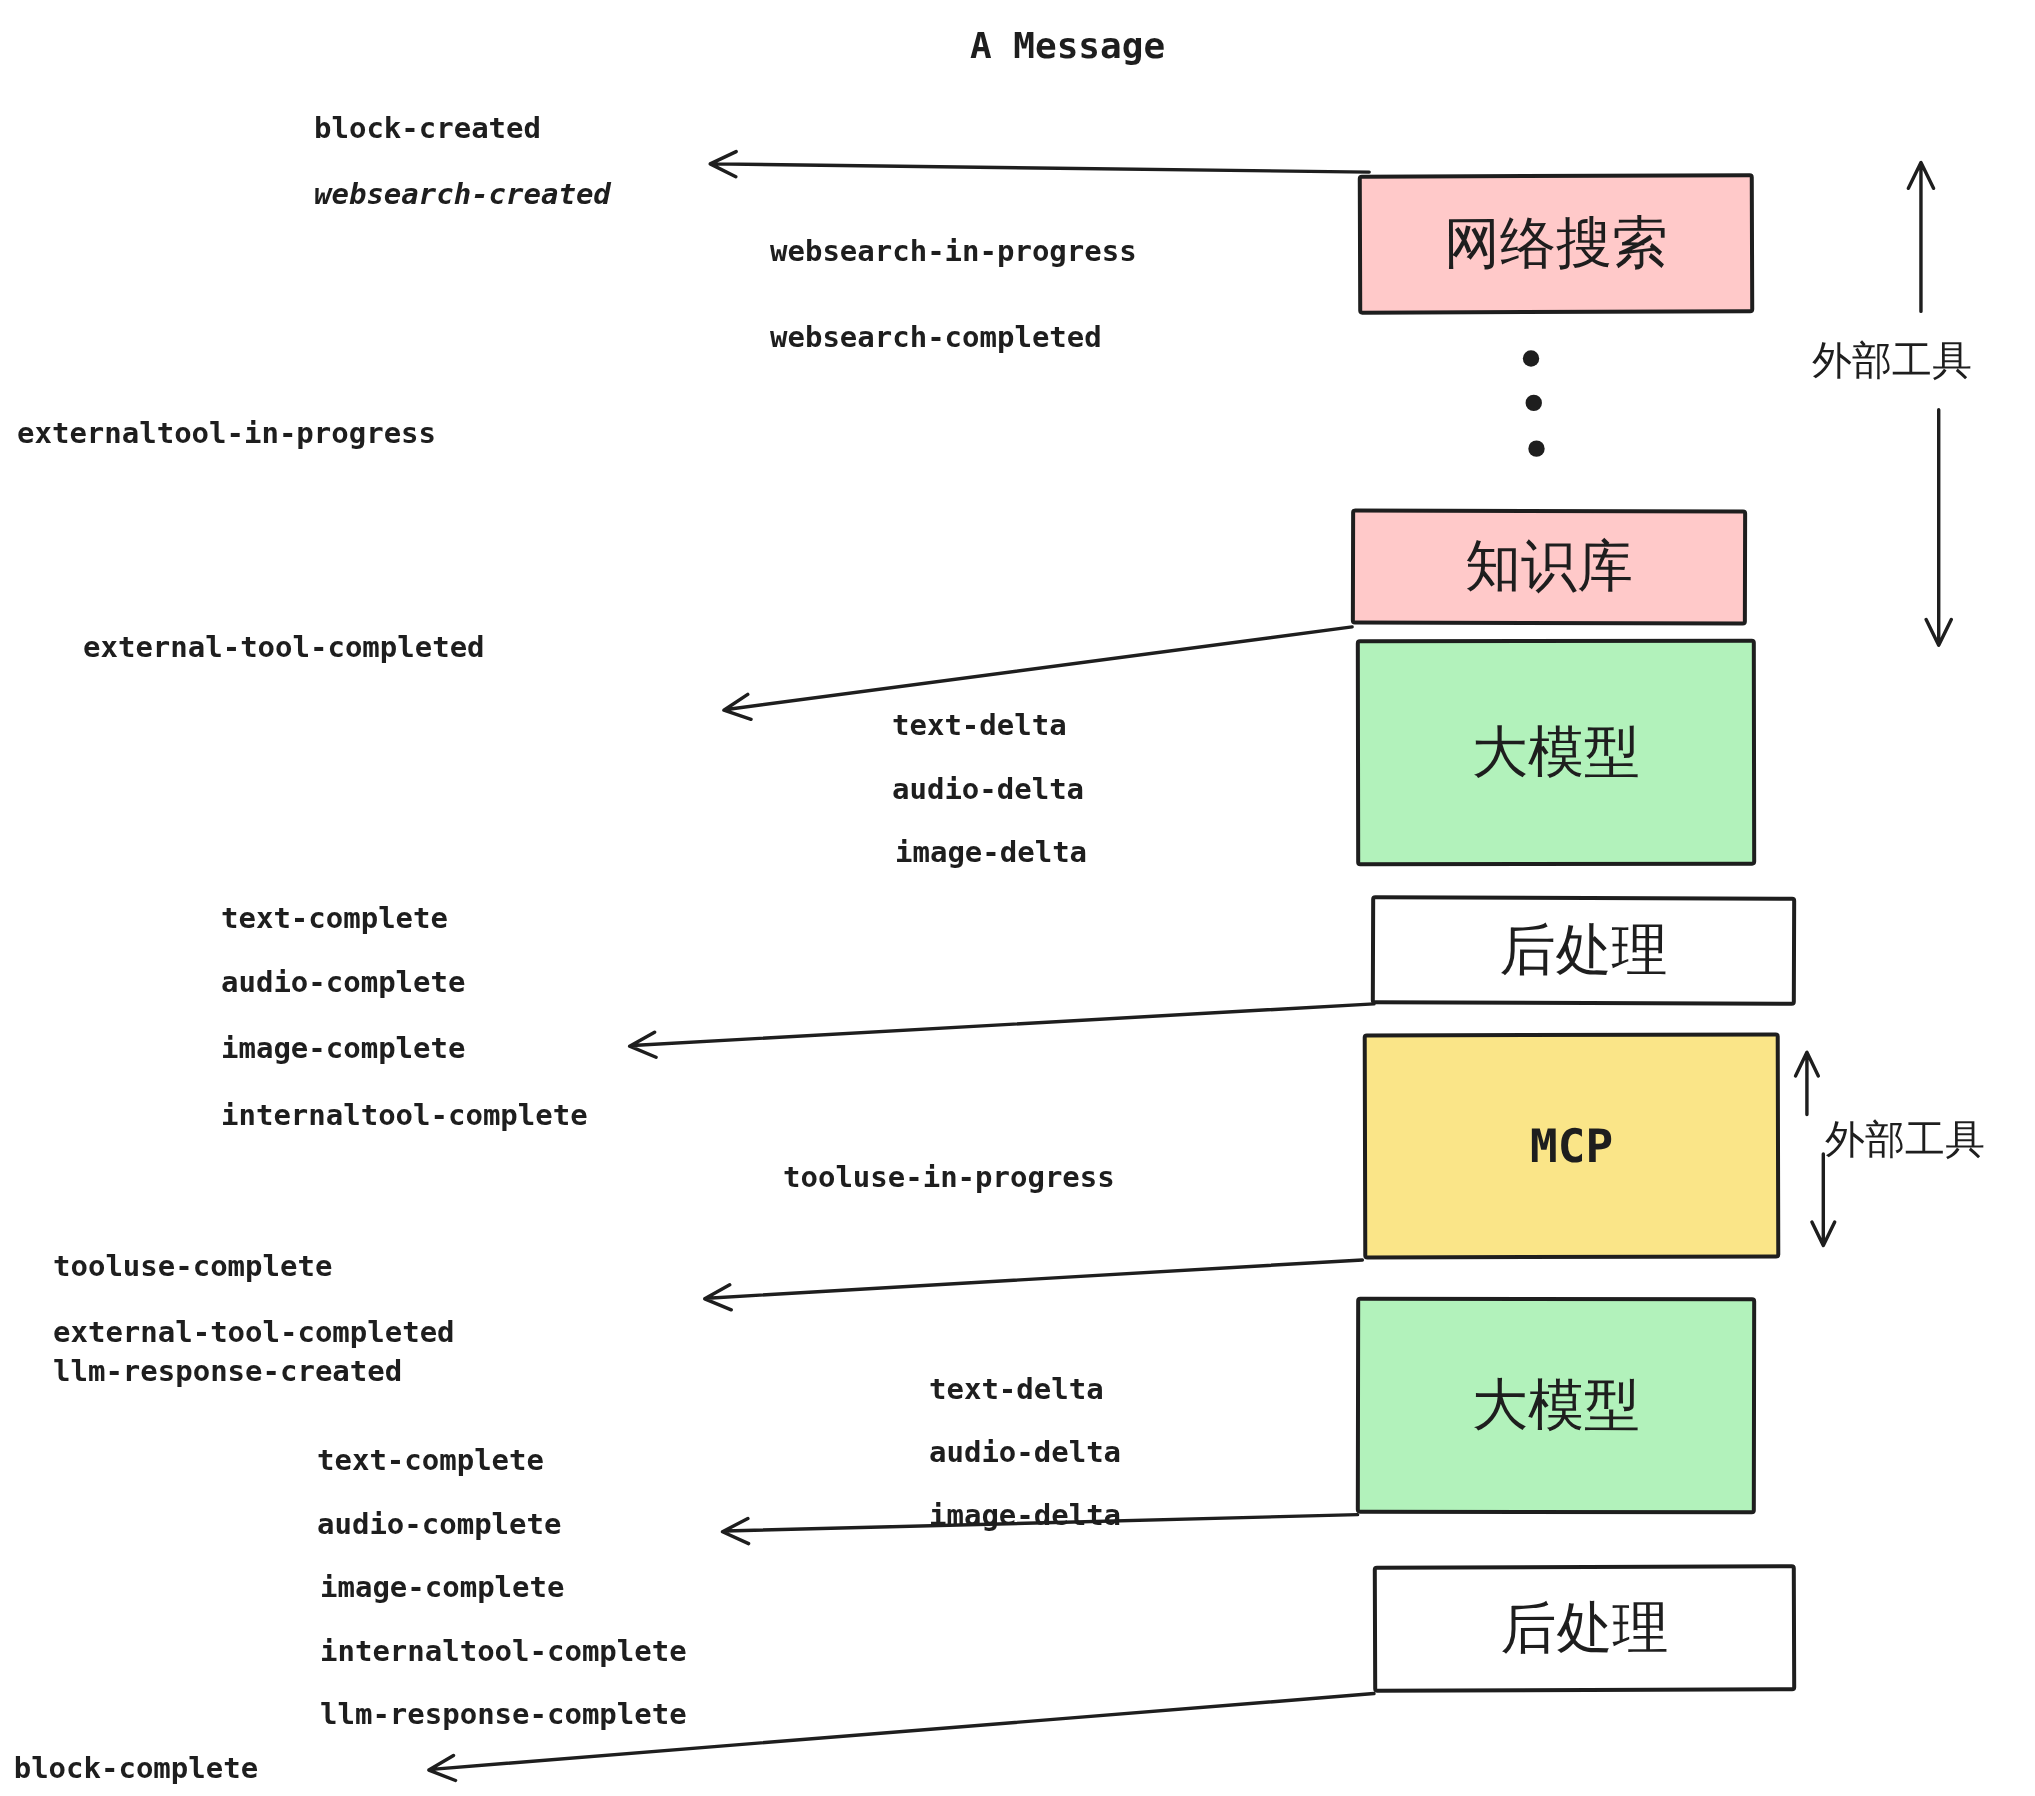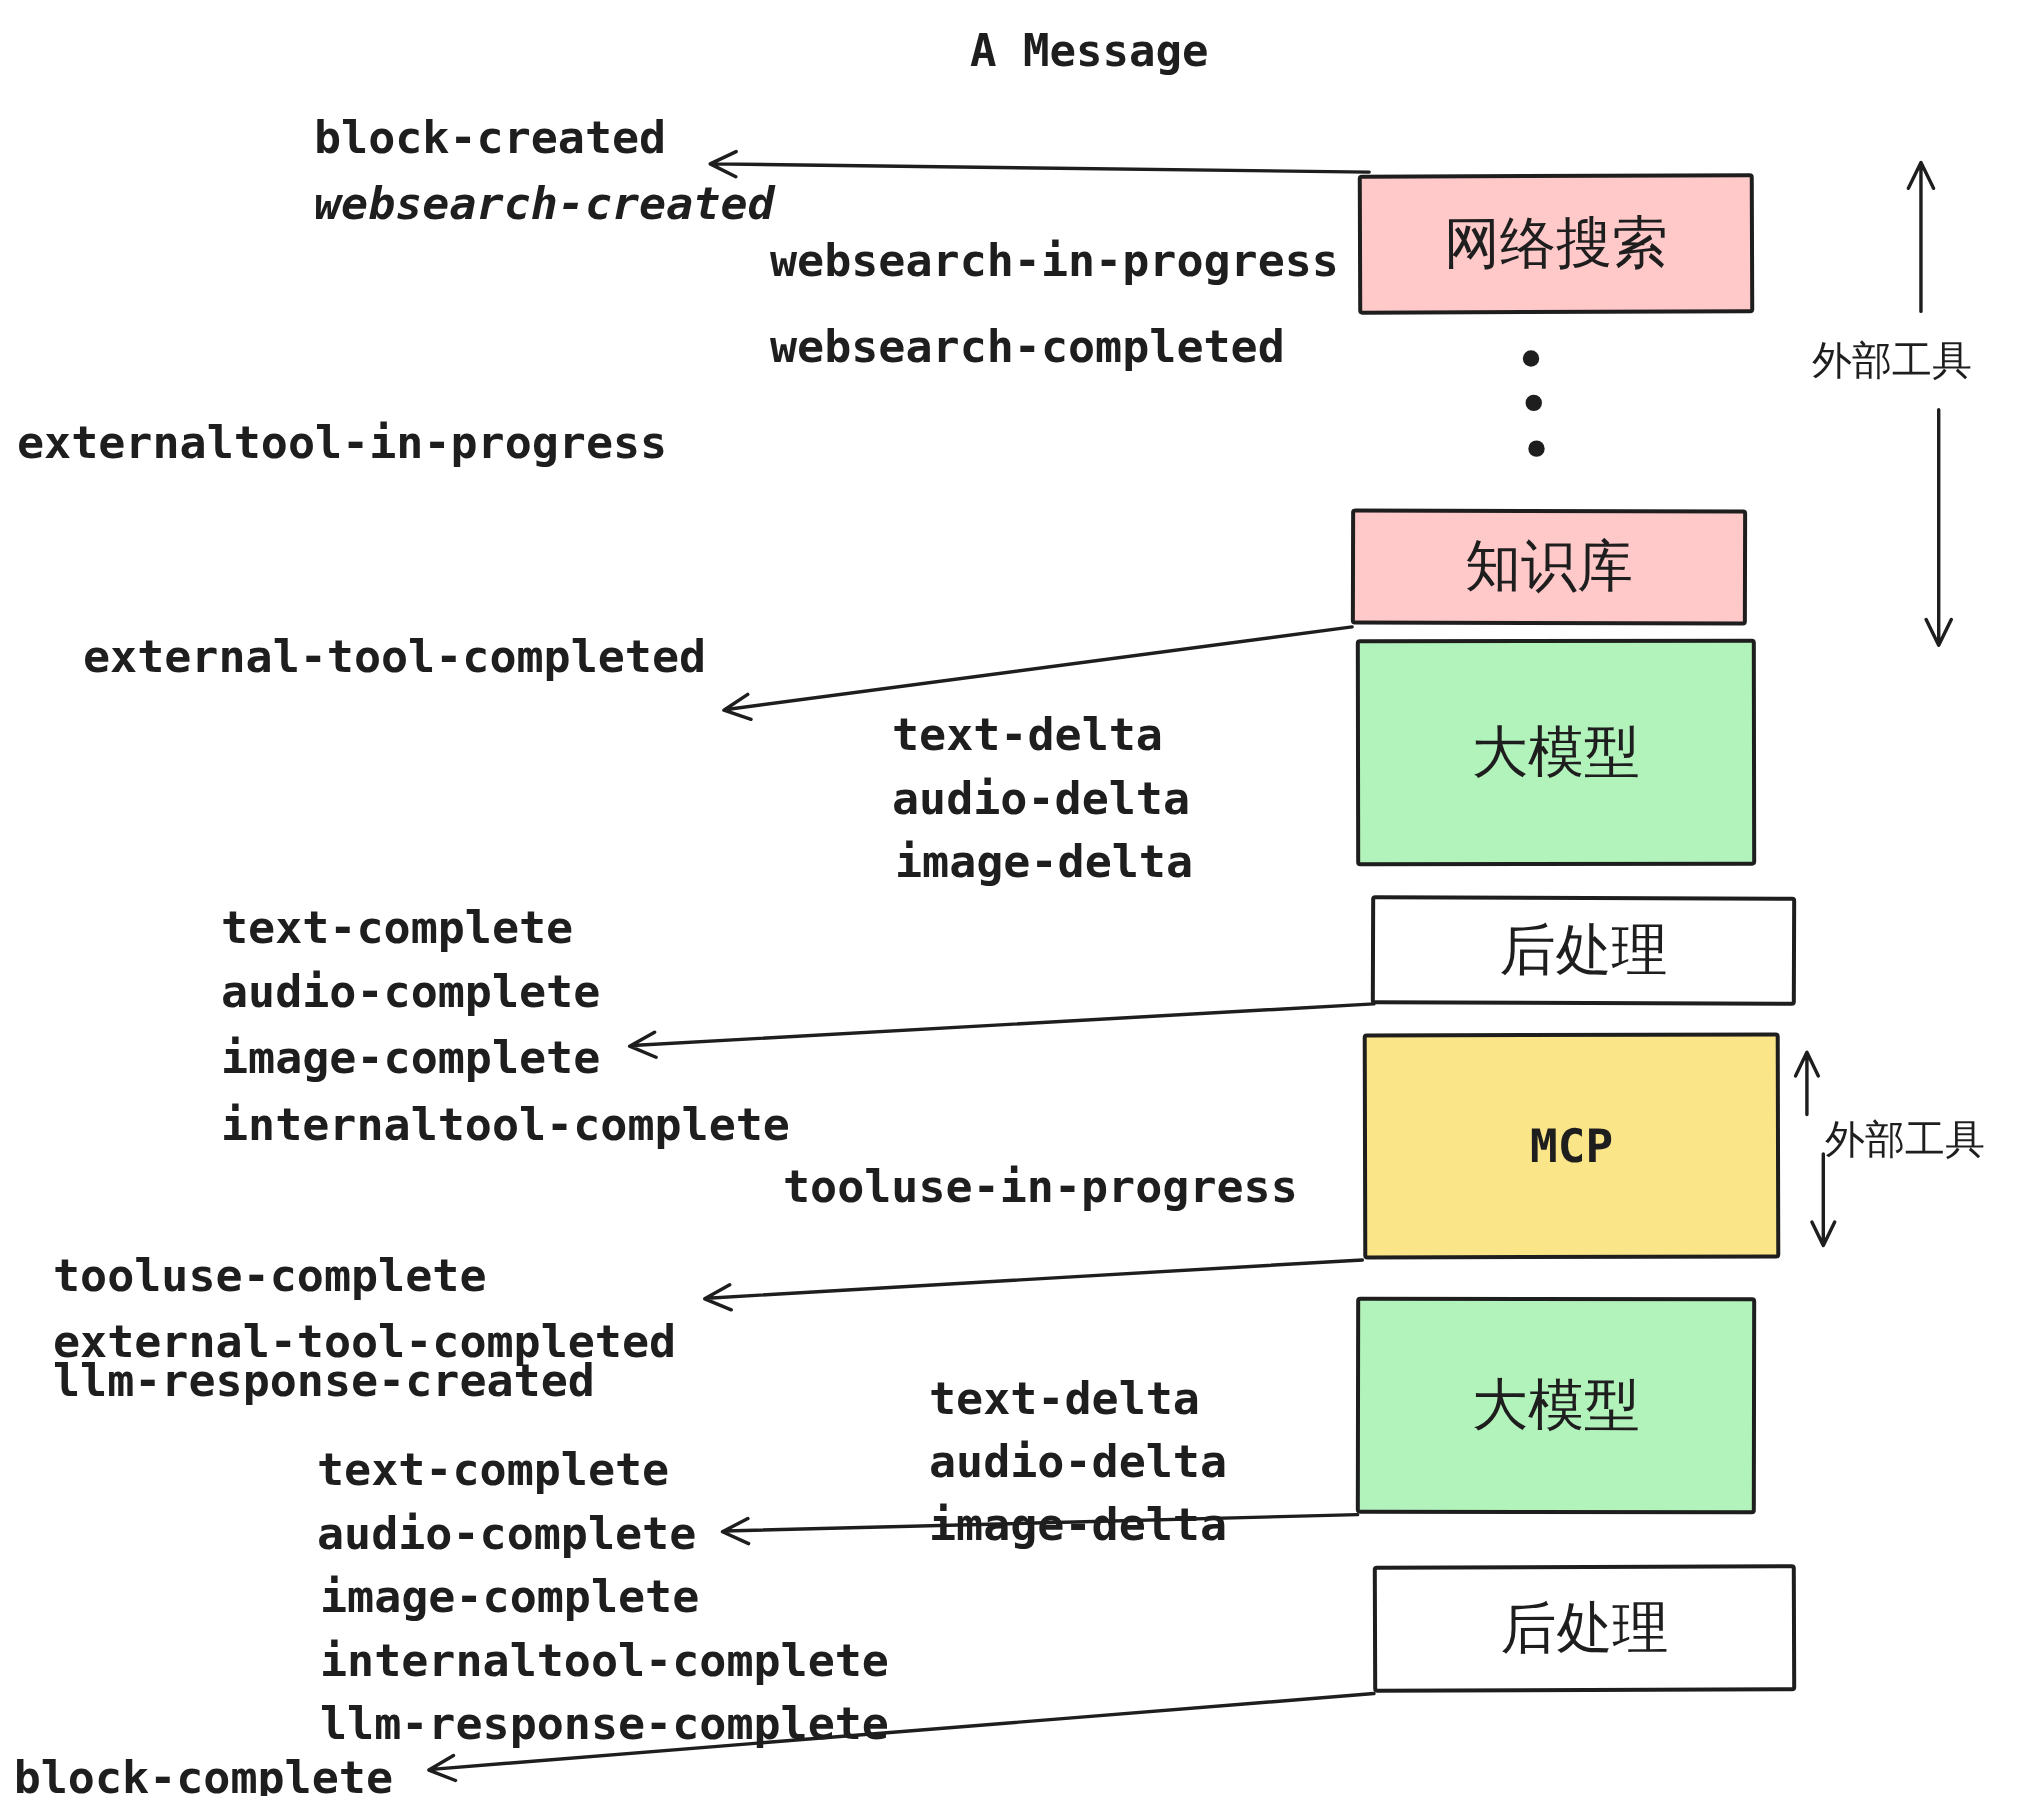--- a/index.html
+++ b/index.html
@@ -22,31 +22,31 @@
   #arrow-layer path {
     fill: none;
     stroke: #1e1e1e;
     stroke-width: 5;
     stroke-linecap: round;
     stroke-linejoin: round;
   }
   .ev {
     position: absolute;
     font-family: "DejaVu Sans Mono", "Liberation Mono", monospace;
-    font-size: 45px;
+    font-size: 29px;
     font-weight: 600;
     line-height: 1.1;
     white-space: nowrap;
     color: #1e1e1e;
   }
   .title {
     position: absolute;
     left: 970px; top: 24.6px;
     font-family: "DejaVu Sans Mono", "Liberation Mono", monospace;
-    font-size: 44px;
+    font-size: 36px;
     font-weight: 600;
     white-space: nowrap;
     color: #1e1e1e;
   }
   .box {
     position: absolute;
     border: 4.1px solid #1e1e1e;
     border-radius: 4.1px;
     box-sizing: border-box;
     display: flex;

